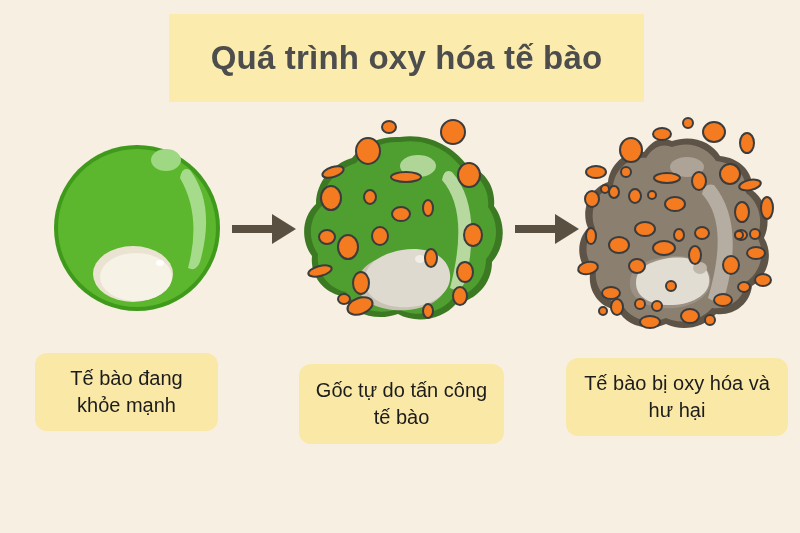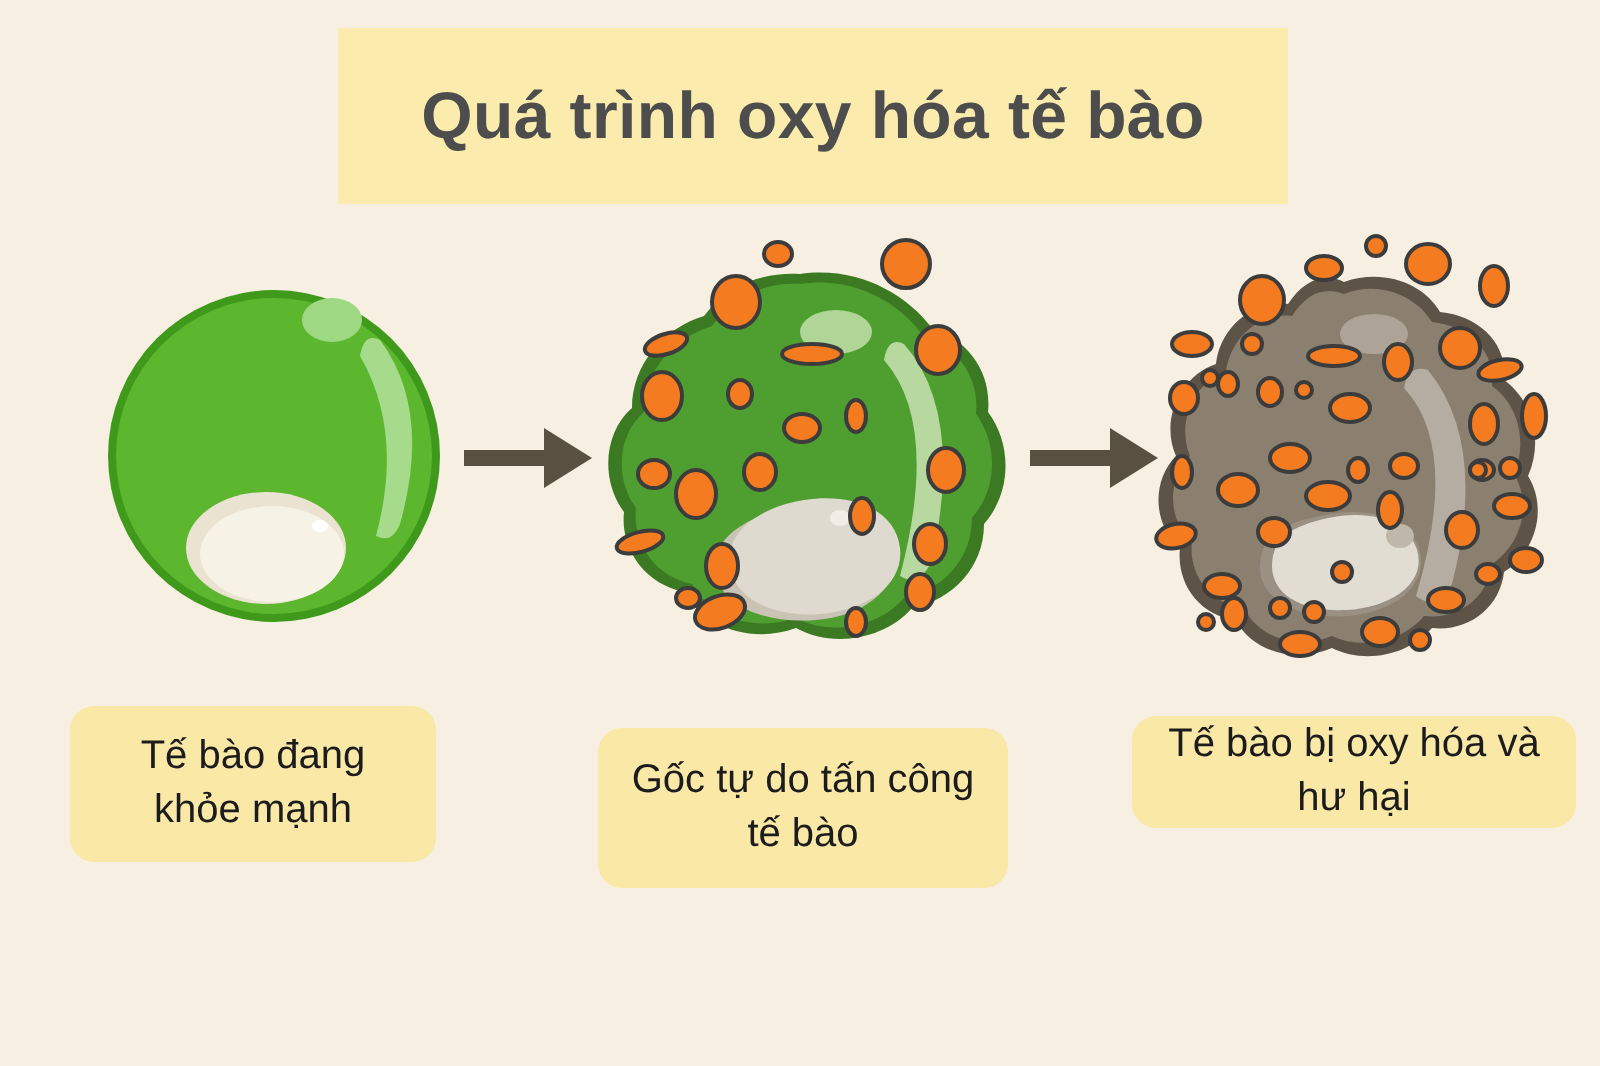--- a/index.html
+++ b/index.html
@@ -50,21 +50,21 @@
     justify-content: center;
     text-align: center;
     color: #1C1C1C;
     font-size: 20px;
     line-height: 1.35;
     box-sizing: border-box;
     padding: 8px 14px;
   }
   .caption-1 { left: 35px;  top: 353px; width: 183px; height: 78px; }
   .caption-2 { left: 299px; top: 364px; width: 205px; height: 80px; }
-  .caption-3 { left: 566px; top: 358px; width: 222px; height: 56px; }
+  .caption-3 { left: 566px; top: 358px; width: 222px; height: 78px; }
 
   
   .stage {
     position: absolute;
     left: 0; top: 0;
     width: 800px; height: 533px;
     pointer-events: none;
   }
 </style>
 </head>

